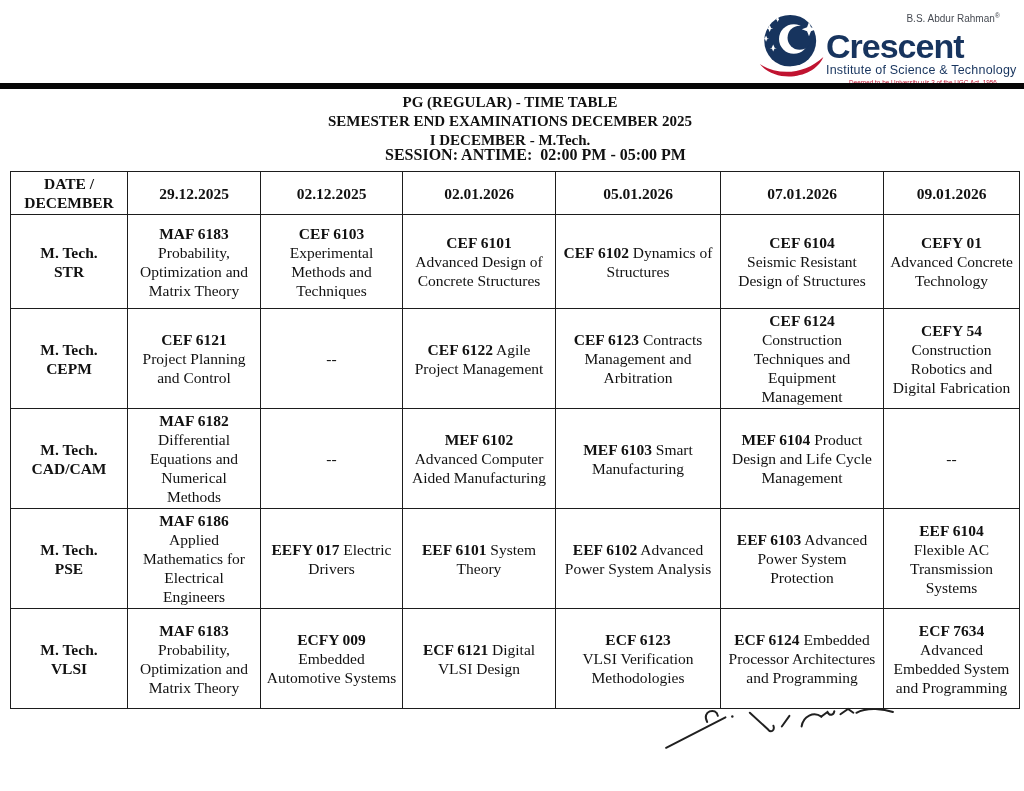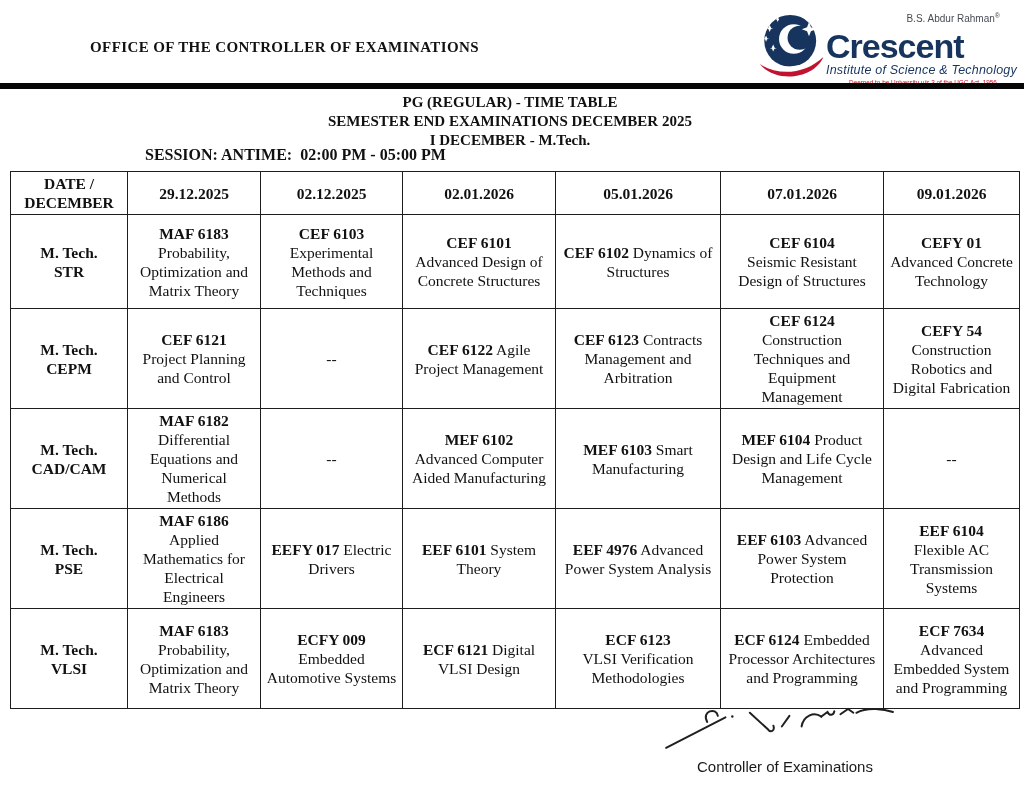--- a/index.html
+++ b/index.html
@@ -18,21 +18,21 @@
   .brand-top{font-size:10px;color:#474b53;text-align:right;padding-right:20px;margin-top:6px;white-space:nowrap;}
   .brand-top sup{font-size:7px;}
   .brand-name{font-size:34px;line-height:32px;font-weight:bold;letter-spacing:-1px;margin-top:6px;}
   .brand-sub{font-size:12.5px;letter-spacing:.2px;white-space:nowrap;margin-top:1px;}
   .brand-tag{font-size:6.4px;text-align:center;margin-top:2px;white-space:nowrap;}
   .rule{position:absolute;left:0;top:83px;width:1024px;height:6px;background:#060606;}
   
   .titles{position:absolute;left:0;top:93px;width:1020px;text-align:center;
     font-weight:bold;font-size:15px;line-height:19px;}
   .session-row{position:absolute;left:0;top:146px;width:1024px;box-sizing:border-box;
-    display:flex;justify-content:flex-start;padding-left:145px;padding-right:98px;
+    display:flex;justify-content:center;padding-left:145px;padding-right:98px;
     font-weight:bold;font-size:16px;}
   .session-row span{white-space:pre;}
   
   table.tt{
     position:absolute;left:10px;top:171px;width:1009px;
     border-collapse:collapse;table-layout:fixed;
   }
   table.tt th,table.tt td{
     border:1.4px solid #1d1d1d;text-align:center;vertical-align:middle;
     font-size:15.5px;line-height:19px;padding:2px 5px;box-sizing:border-box;
@@ -45,41 +45,40 @@
   
   .signature{position:absolute;left:660px;top:703px;width:236px;height:50px;}
   .signatory{position:absolute;left:640px;top:758px;width:290px;text-align:center;
     font-family:"Liberation Sans",sans-serif;font-size:15px;color:#1a1a1a;}
 </style>
 </head>
 <body>
 
 <div class="page">
 
-  <div class="office-title">OFFICE OF THE CONTROLLER OF EXAMINATIONS</div>
 
   <div class="logo">
     <svg class="logo-emblem" viewBox="0 0 76 82" xmlns="http://www.w3.org/2000/svg">
       <circle cx="36" cy="33" r="29" fill="#17345e"></circle>
       <path d="M4,55 C20,68 52,68 70,50" stroke="#ffffff" stroke-width="5" fill="none"></path>
       <path d="M2,59 C22,72 52,71 73,51 C64,74 22,82 2,59 Z" fill="#c01330"></path>
       <circle cx="40" cy="31" r="16.5" fill="#ffffff"></circle>
       <circle cx="46.5" cy="29.5" r="13.5" fill="#17345e"></circle>
       <path fill="#ffffff" d="M57,12 L59.2,17.8 L65,20 L59.2,22.2 L57,28 L54.8,22.2 L49,20 L54.8,17.8 Z"></path>
       <path fill="#ffffff" d="M13,15 L14.8,19 L13,23 L11.2,19 Z M9,19 L17,19 L13,20.5 Z"></path>
       <path fill="#ffffff" d="M9,27 L10.5,30.5 L9,34 L7.5,30.5 Z M5.5,30.5 L12.5,30.5 L9,31.8 Z"></path>
       <path fill="#ffffff" d="M17,37 L18.8,41 L17,45 L15.2,41 Z M13,41 L21,41 L17,42.5 Z"></path>
       <path fill="#ffffff" d="M22,6 L23.4,9 L22,12 L20.6,9 Z"></path>
     </svg>
     <div class="logo-text">
       <div class="brand-top">
         <span>B.S. Abdur Rahman</span><sup>®</sup>
       </div>
       <div class="brand-name" style="color:#17345e;">Crescent</div>
-      <div class="brand-sub" style="color:#17345e;font-style:italic;">Institute of Science &amp; Technology</div>
+      <div class="brand-sub" style="color:#17345e;">Institute of Science &amp; Technology</div>
       <div class="brand-tag" style="color:#c01330;">Deemed to be University u/s 3 of the UGC Act, 1956</div>
     </div>
   </div>
 
   <div class="rule"></div>
 
   <div class="titles">
     <div>PG (REGULAR) - TIME TABLE</div>
     <div>SEMESTER END EXAMINATIONS DECEMBER 2025</div>
     <div>I DECEMBER - M.Tech.</div>
@@ -137,21 +136,21 @@
           <td><b>MEF 6102</b><br>Advanced Computer Aided Manufacturing</td>
           <td><b>MEF 6103</b> Smart Manufacturing</td>
           <td><b>MEF 6104</b> Product Design and Life Cycle Management</td>
           <td>--</td>
         </tr>
         <tr style="height: 98px;">
           <td class="prog">M. Tech.<br>PSE</td>
           <td><b>MAF 6186</b><br>Applied Mathematics for Electrical Engineers</td>
           <td><b>EEFY 017</b> Electric Drivers</td>
           <td><b>EEF 6101</b> System Theory</td>
-          <td><b>EEF 4976</b> Advanced Power System Analysis</td>
+          <td><b>EEF 6102</b> Advanced Power System Analysis</td>
           <td><b>EEF 6103</b> Advanced Power System Protection</td>
           <td><b>EEF 6104</b><br>Flexible AC Transmission Systems</td>
         </tr>
         <tr style="height: 100px;">
           <td class="prog">M. Tech.<br>VLSI</td>
           <td><b>MAF 6183</b><br>Probability, Optimization and Matrix Theory</td>
           <td><b>ECFY 009</b><br>Embedded Automotive Systems</td>
           <td><b>ECF 6121</b> Digital VLSI Design</td>
           <td><b>ECF 6123</b><br>VLSI Verification Methodologies</td>
           <td><b>ECF 6124</b> Embedded Processor Architectures and Programming</td>
@@ -164,15 +163,14 @@
     <path d="M8,56 L86,16"></path>
     <path d="M62,22 C54,8 74,2 76,14"></path>
     <circle cx="95" cy="15" r="1.6" fill="#202020" stroke="none"></circle>
     <path d="M118,10 L142,32 C146,37 151,33 149,27"></path>
     <path d="M160,28 L170,14"></path>
     <path d="M186,28 C188,14 202,8 212,15"></path>
     <path d="M212,15 L220,9 C223,15 228,13 229,8"></path>
     <path d="M237,12 L247,5 L254,10"></path>
     <path d="M258,10 C272,2 295,5 306,9"></path>
   </svg>
-  <div class="signatory">Controller of Examinations</div>
 
 </div>
 
 </body></html>

